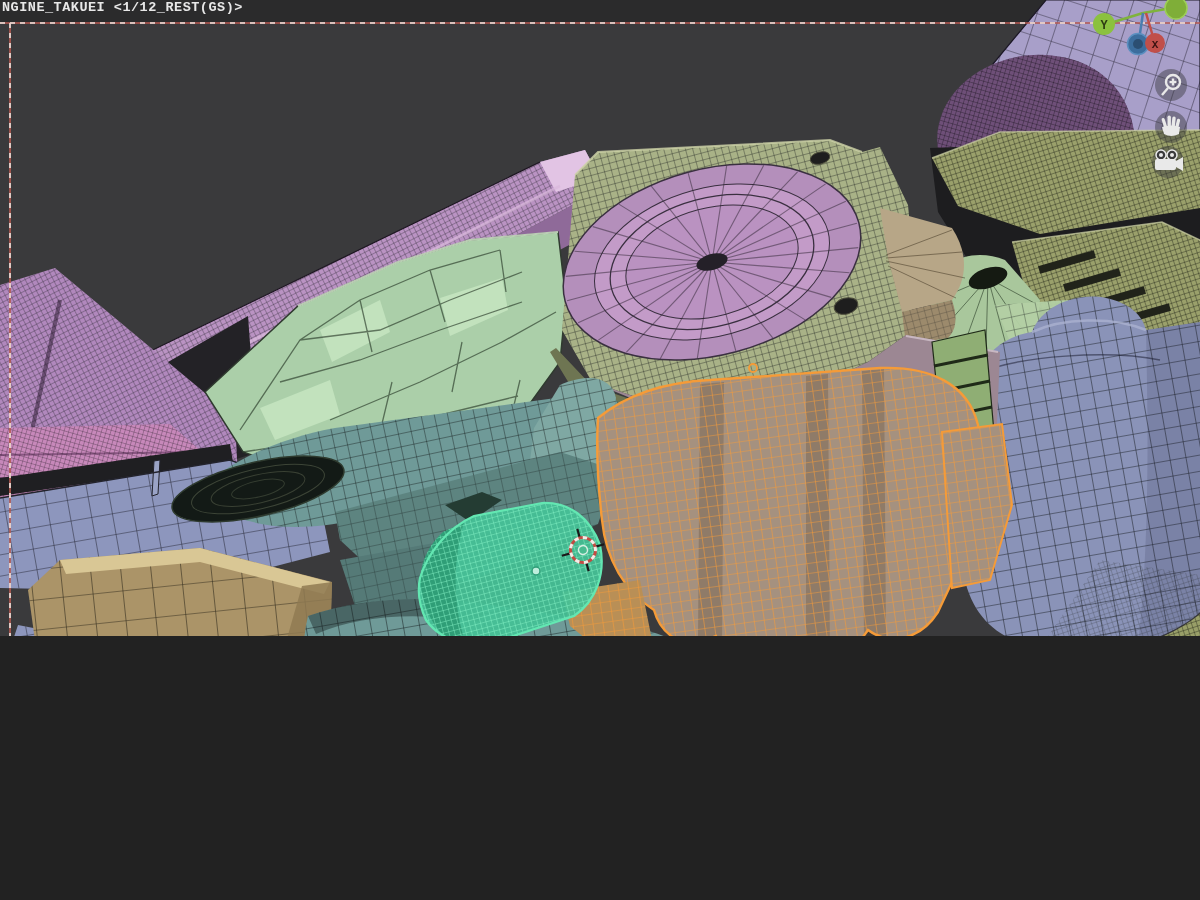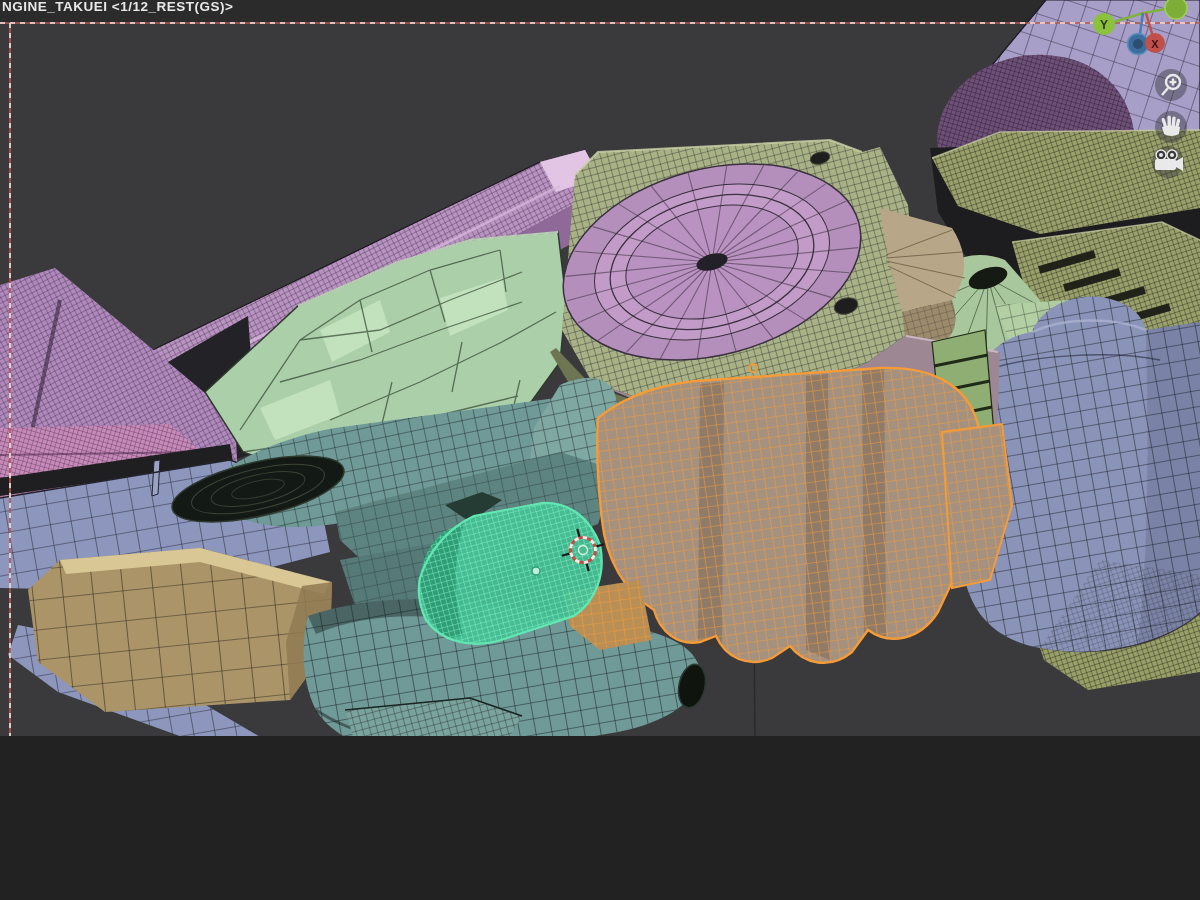--- a/index.html
+++ b/index.html
@@ -1,17 +1,17 @@
 <!DOCTYPE html>
 <html><head>
 <meta charset="utf-8">
 <style>
   html,body{margin:0;padding:0;background:#222;}
-  #stage{position:relative;width:1200px;height:736px;overflow:hidden;
-         font-family:Liberation Sans, sans-serif;}
+  #stage{position:relative;width:1200px;height:636px;overflow:hidden;
+         font-family:Liberation Mono, monospace;}
   svg{display:block}
   text{user-select:none}
 </style>
 </head>
 <body>
 
 <div id="stage">
 <svg width="1200" height="900" viewBox="0 0 1200 900" xmlns="http://www.w3.org/2000/svg">
   <defs>
     <pattern id="pFine27" width="5" height="5" patternUnits="userSpaceOnUse" patternTransform="rotate(-27)">

